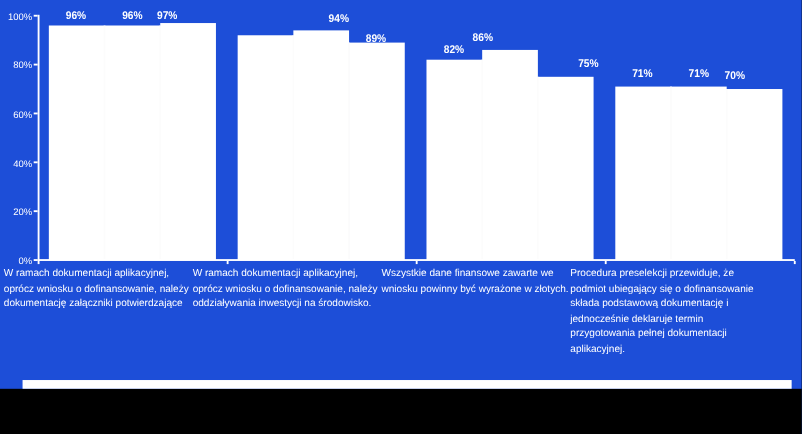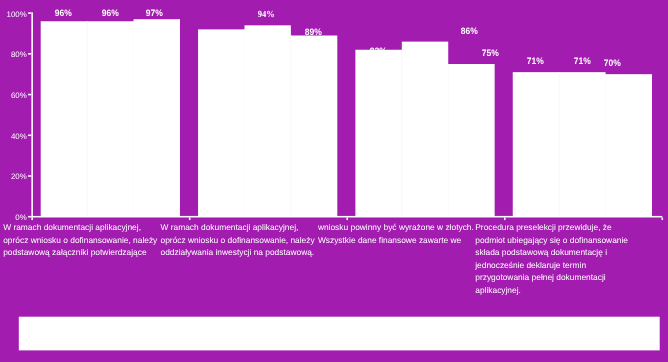--- a/index.html
+++ b/index.html
@@ -1,20 +1,20 @@
 <!DOCTYPE html>
 <html><head>
 <meta charset="utf-8">
 <title>Bar chart</title>
 <style>
   html,body{margin:0;padding:0;background:#000;}
   body{width:668px;height:362px;overflow:hidden;background:#000;
        font-family:"Liberation Sans",sans-serif;-webkit-font-smoothing:antialiased;
        text-rendering:geometricPrecision;}
-  .page{position:relative;width:668px;height:362px;background:#a21caf;overflow:hidden;}
+  .page{position:relative;width:668px;height:324px;background:#1d4ed8;overflow:hidden;}
   .tick-label{position:absolute;color:#ffffff;font-size:7.9px;line-height:8px;text-align:right;white-space:nowrap;}
   .val{position:absolute;color:#ffffff;font-size:9.3px;line-height:10px;font-weight:bold;text-align:center;white-space:nowrap;}
   .val span{display:inline-block;transform:scaleX(0.915);transform-origin:center;}
   .cat{position:absolute;color:#ffffff;font-size:8.4px;line-height:12.5px;text-align:left;white-space:nowrap;}
 </style>
 </head>
 <body>
 
 <div class="page">
   <div id="plot">
@@ -54,40 +54,40 @@
         <rect x="28.075" y="215.92499999999998" width="3.3" height="1.55" fill="#FFFFFF"></rect>
       </svg>
   <div class="tick-label" style="left: -1.85px; top: 10.5px; width: 28.6px;">100%</div>
       <div class="tick-label" style="left: -1.85px; top: 51.22px; width: 28.6px;">80%</div>
       <div class="tick-label" style="left: -1.85px; top: 91.94px; width: 28.6px;">60%</div>
       <div class="tick-label" style="left: -1.85px; top: 132.66px; width: 28.6px;">40%</div>
       <div class="tick-label" style="left: -1.85px; top: 173.38px; width: 28.6px;">20%</div>
       <div class="tick-label" style="left: -1.85px; top: 214.1px; width: 28.6px;">0%</div>
       <div class="val" style="left: 28.4px; top: 7.6px; width: 70.4167px;"><span>96%</span></div>
       <div class="val" style="left: 74.8167px; top: 7.6px; width: 70.4167px;"><span>96%</span></div>
-      <div class="val" style="left: 119px; top: 7.6px; width: 70.4167px;"><span>97%</span></div>
+      <div class="val" style="left: 104px; top: 7.6px; width: 70.4167px;"><span>97%</span></div>
       <div class="cat" style="left: 3.2px; top: 221px; width: 219.25px;">
         <div>W ramach dokumentacji aplikacyjnej,</div>
         <div>oprócz wniosku o dofinansowanie, należy</div>
-        <div>podstawową załączniki potwierdzające</div>
+        <div>dokumentację załączniki potwierdzające</div>
       </div>
       <div class="val" style="left: 190px; top: 13.588px; width: 70.4167px; margin-top: 48px;"><span>92%</span></div>
-      <div class="val" style="left: 231px; top: 9.516px; width: 70.4167px; font-family: Liberation Serif, serif;"><span>94%</span></div>
+      <div class="val" style="left: 247px; top: 9.516px; width: 70.4167px;"><span>94%</span></div>
       <div class="val" style="left: 278.583px; top: 27px; width: 70.4167px;"><span>89%</span></div>
       <div class="cat" style="left: 160.55px; top: 221px; width: 219.25px;">
         <div>W ramach dokumentacji aplikacyjnej,</div>
         <div>oprócz wniosku o dofinansowanie, należy</div>
-        <div>oddziaływania inwestycji na podstawową.</div>
+        <div>oddziaływania inwestycji na środowisko.</div>
       </div>
-      <div class="val" style="left: 343.1px; top: 46px; width: 70.4167px;"><span>82%</span></div>
-      <div class="val" style="left: 408px; top: 25.804px; width: 70.4167px; text-align: right;"><span>86%</span></div>
+      <div class="val" style="left: 343.1px; top: 36px; width: 70.4167px;"><span>82%</span></div>
+      <div class="val" style="left: 367px; top: 25.804px; width: 70.4167px;"><span>86%</span></div>
       <div class="val" style="left: 455px; top: 48.2px; width: 70.4167px;"><span>75%</span></div>
       <div class="cat" style="left: 317.9px; top: 221px; width: 219.25px;">
+        <div>Wszystkie dane finansowe zawarte we</div>
         <div>wniosku powinny być wyrażone w złotych.</div>
-        <div>Wszystkie dane finansowe zawarte we</div>
       </div>
       <div class="val" style="left: 500.45px; top: 56.344px; width: 70.4167px;"><span>71%</span></div>
       <div class="val" style="left: 546.867px; top: 56.344px; width: 70.4167px;"><span>71%</span></div>
       <div class="val" style="left: 577px; top: 58.38px; width: 70.4167px;"><span>70%</span></div>
       <div class="cat" style="left: 475.25px; top: 221px; width: 219.25px;">
         <div>Procedura preselekcji przewiduje, że</div>
         <div>podmiot ubiegający się o dofinansowanie</div>
         <div>składa podstawową dokumentację i</div>
         <div>jednocześnie deklaruje termin</div>
         <div>przygotowania pełnej dokumentacji</div>

